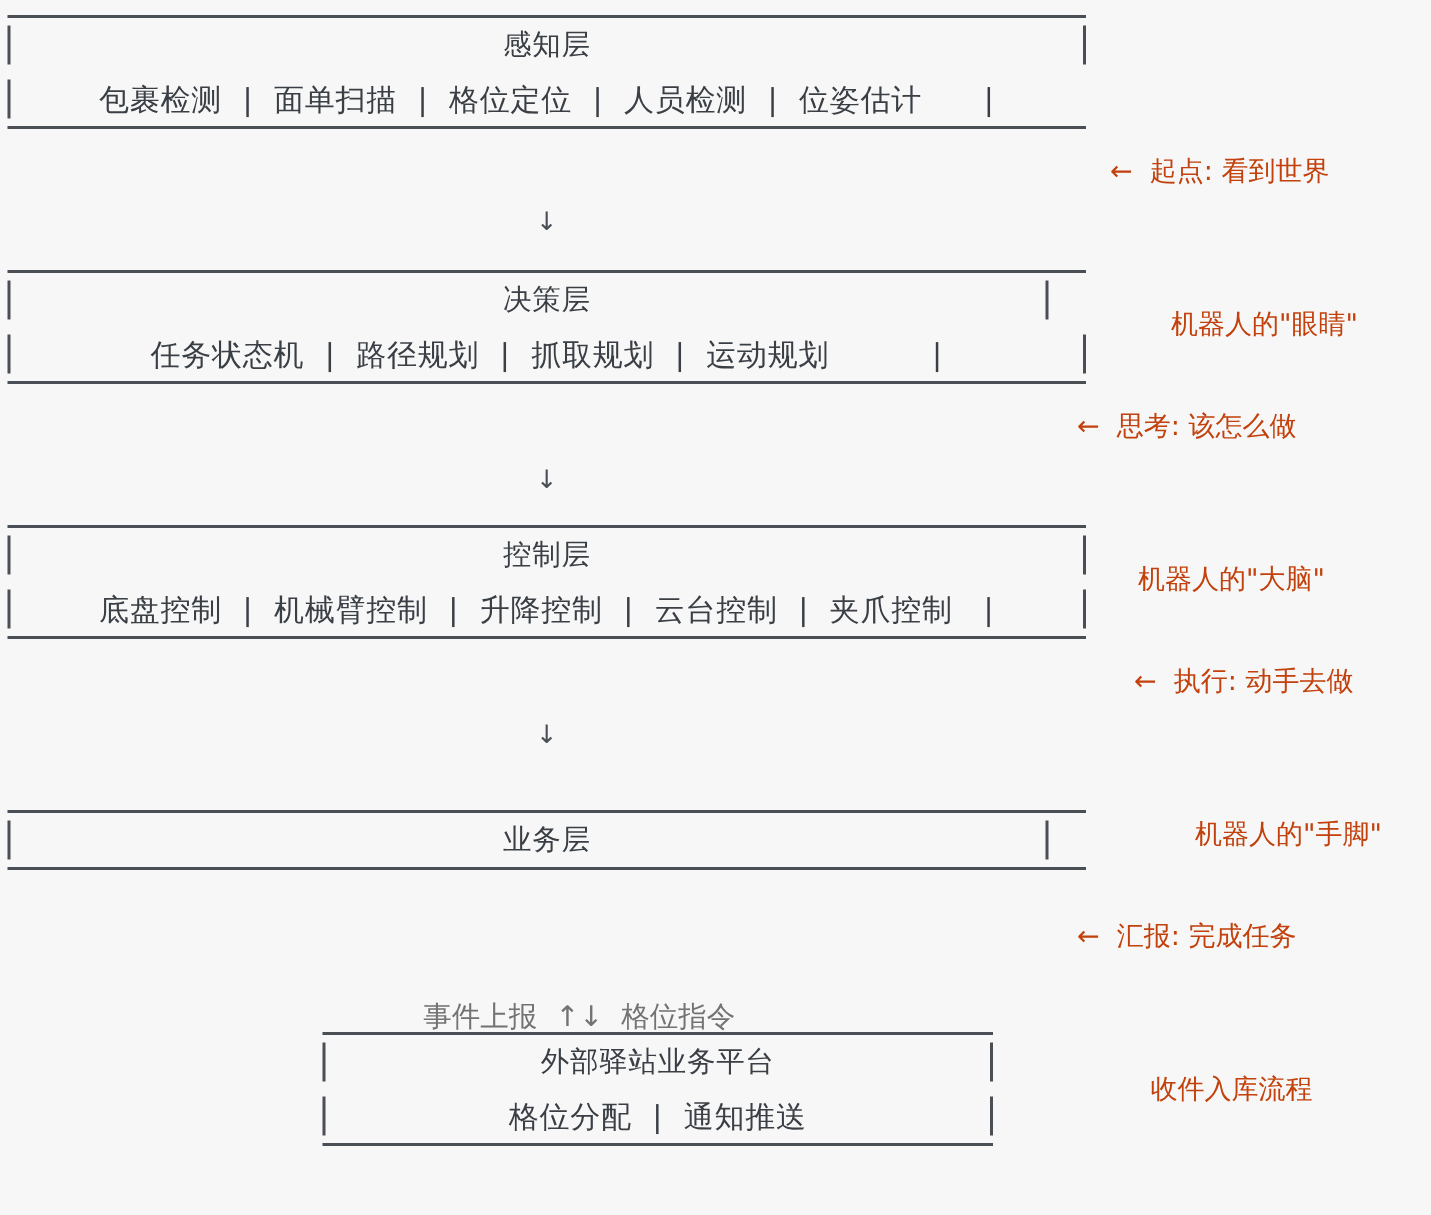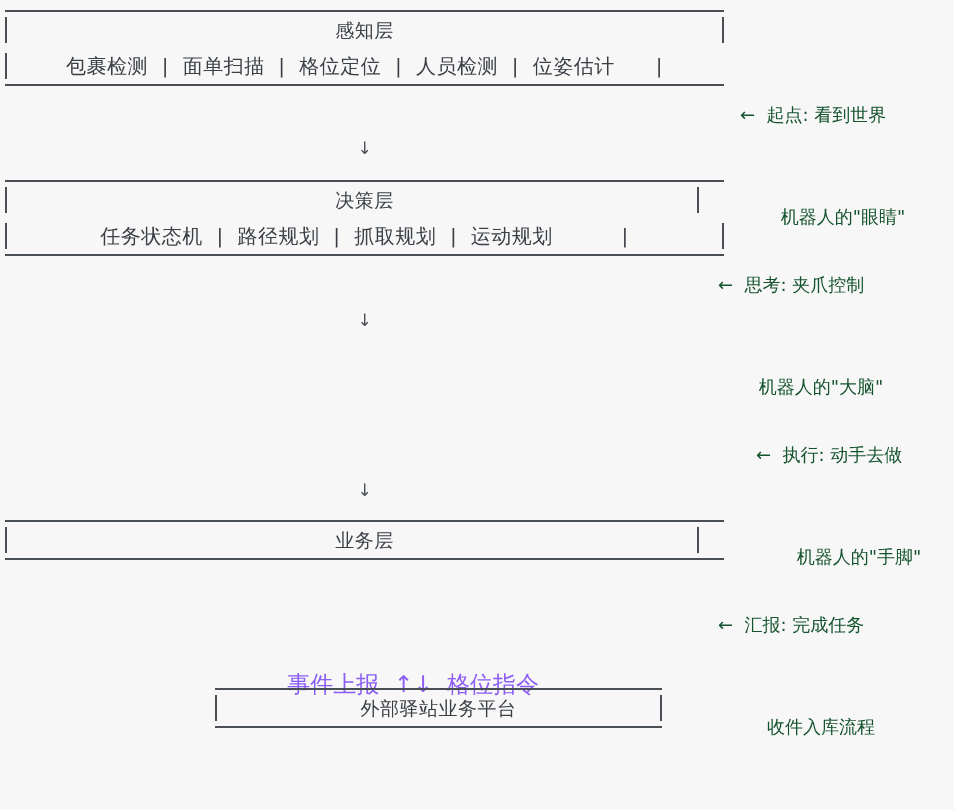--- a/index.html
+++ b/index.html
@@ -67,43 +67,43 @@
   .row-text.title { font-size: 19px; }
   .row-text.items { font-size: 20px; }
 
   
   .annotation {
     position: absolute;
     left: 740px;
     width: 214px;
     font-size: 18px;
     line-height: 34px;
-    color: #14532d;
+    color: #c2410c;
     white-space: pre;
   }
   .annotation .ann-line1 { display: block; }
   .annotation .ann-line2 { display: block; text-align: center; padding-right: 8px;}
 
   
   .connector {
     position: absolute;
     left: 5px;
     width: 719px;
     text-align: center;
     font-size: 17px;
     color: #4a4f55;
     height: 30px;
     line-height: 30px;
   }
 
   
   .link-caption {
     position: absolute;
-    font-size: 23px;
-    color: #8b5cf6;
+    font-size: 19px;
+    color: #737373;
     white-space: pre;
   }
 
   
   .ext-box {
     position: absolute;
     left: 215px;
     width: 447px;
   }
   .ext-box .box-rule { width: 447px; border-top: 2px solid #4a4f55; }
@@ -145,38 +145,52 @@
       <span class="row-text title">决策层</span>
     </div>
     <div class="box-row">
       <span class="pipe-left"></span>
       <span class="pipe-right" style="left:717px;"></span>
       <span class="row-text items">任务状态机  |  路径规划  |  抓取规划  |  运动规划          |</span>
     </div>
     <div class="box-rule bottom"></div>
   </div>
   <div class="annotation" style="top:200px; left:718px;">
-    <span class="ann-line1">←  思考: 夹爪控制</span>
+    <span class="ann-line1">←  思考: 该怎么做</span>
     <span class="ann-line2">机器人的"大脑"</span>
   </div>
 
   <div class="connector" style="top:305px;">
     <span>↓</span>
   </div>
 
+  <div class="box" style="top:350px;">
+    <div class="box-rule top"></div>
+    <div class="box-row">
+      <span class="pipe-left"></span>
+      <span class="pipe-right" style="left:717px;"></span>
+      <span class="row-text title">控制层</span>
+    </div>
+    <div class="box-row">
+      <span class="pipe-left"></span>
+      <span class="pipe-right" style="left:717px;"></span>
+      <span class="row-text items">底盘控制  |  机械臂控制  |  升降控制  |  云台控制  |  夹爪控制   |</span>
+    </div>
+    <div class="box-rule bottom"></div>
+  </div>
   <div class="annotation" style="top:370px; left:730px;margin-left:26px;">
     <span class="ann-line1">←  执行: 动手去做</span>
     <span class="ann-line2">机器人的"手脚"</span>
   </div>
 
   <div class="connector" style="top:475px;">
     <span>↓</span>
   </div>
 
-  <div class="box" style="top:520px;">
+  <div class="box" style="top:540px;">
     <div class="box-rule top"></div>
     <div class="box-row">
       <span class="pipe-left"></span>
       <span class="pipe-right" style="left:692px;"></span>
       <span class="row-text title">业务层</span>
     </div>
     <div class="box-rule bottom"></div>
   </div>
   <div class="annotation" style="top:540px; left:718px;">
     <span class="ann-line1">←  汇报: 完成任务</span>
@@ -187,16 +201,21 @@
     <span>事件上报  ↑↓  格位指令</span>
   </div>
 
   <div class="box ext-box" style="top:688px;">
     <div class="box-rule top"></div>
     <div class="box-row">
       <span class="pipe-left"></span>
       <span class="pipe-right" style="left:445px;"></span>
       <span class="row-text title">外部驿站业务平台</span>
     </div>
+    <div class="box-row">
+      <span class="pipe-left"></span>
+      <span class="pipe-right" style="left:445px;"></span>
+      <span class="row-text items">格位分配  |  通知推送</span>
+    </div>
     <div class="box-rule bottom"></div>
   </div>
 
 </div>
 
 </body></html>

